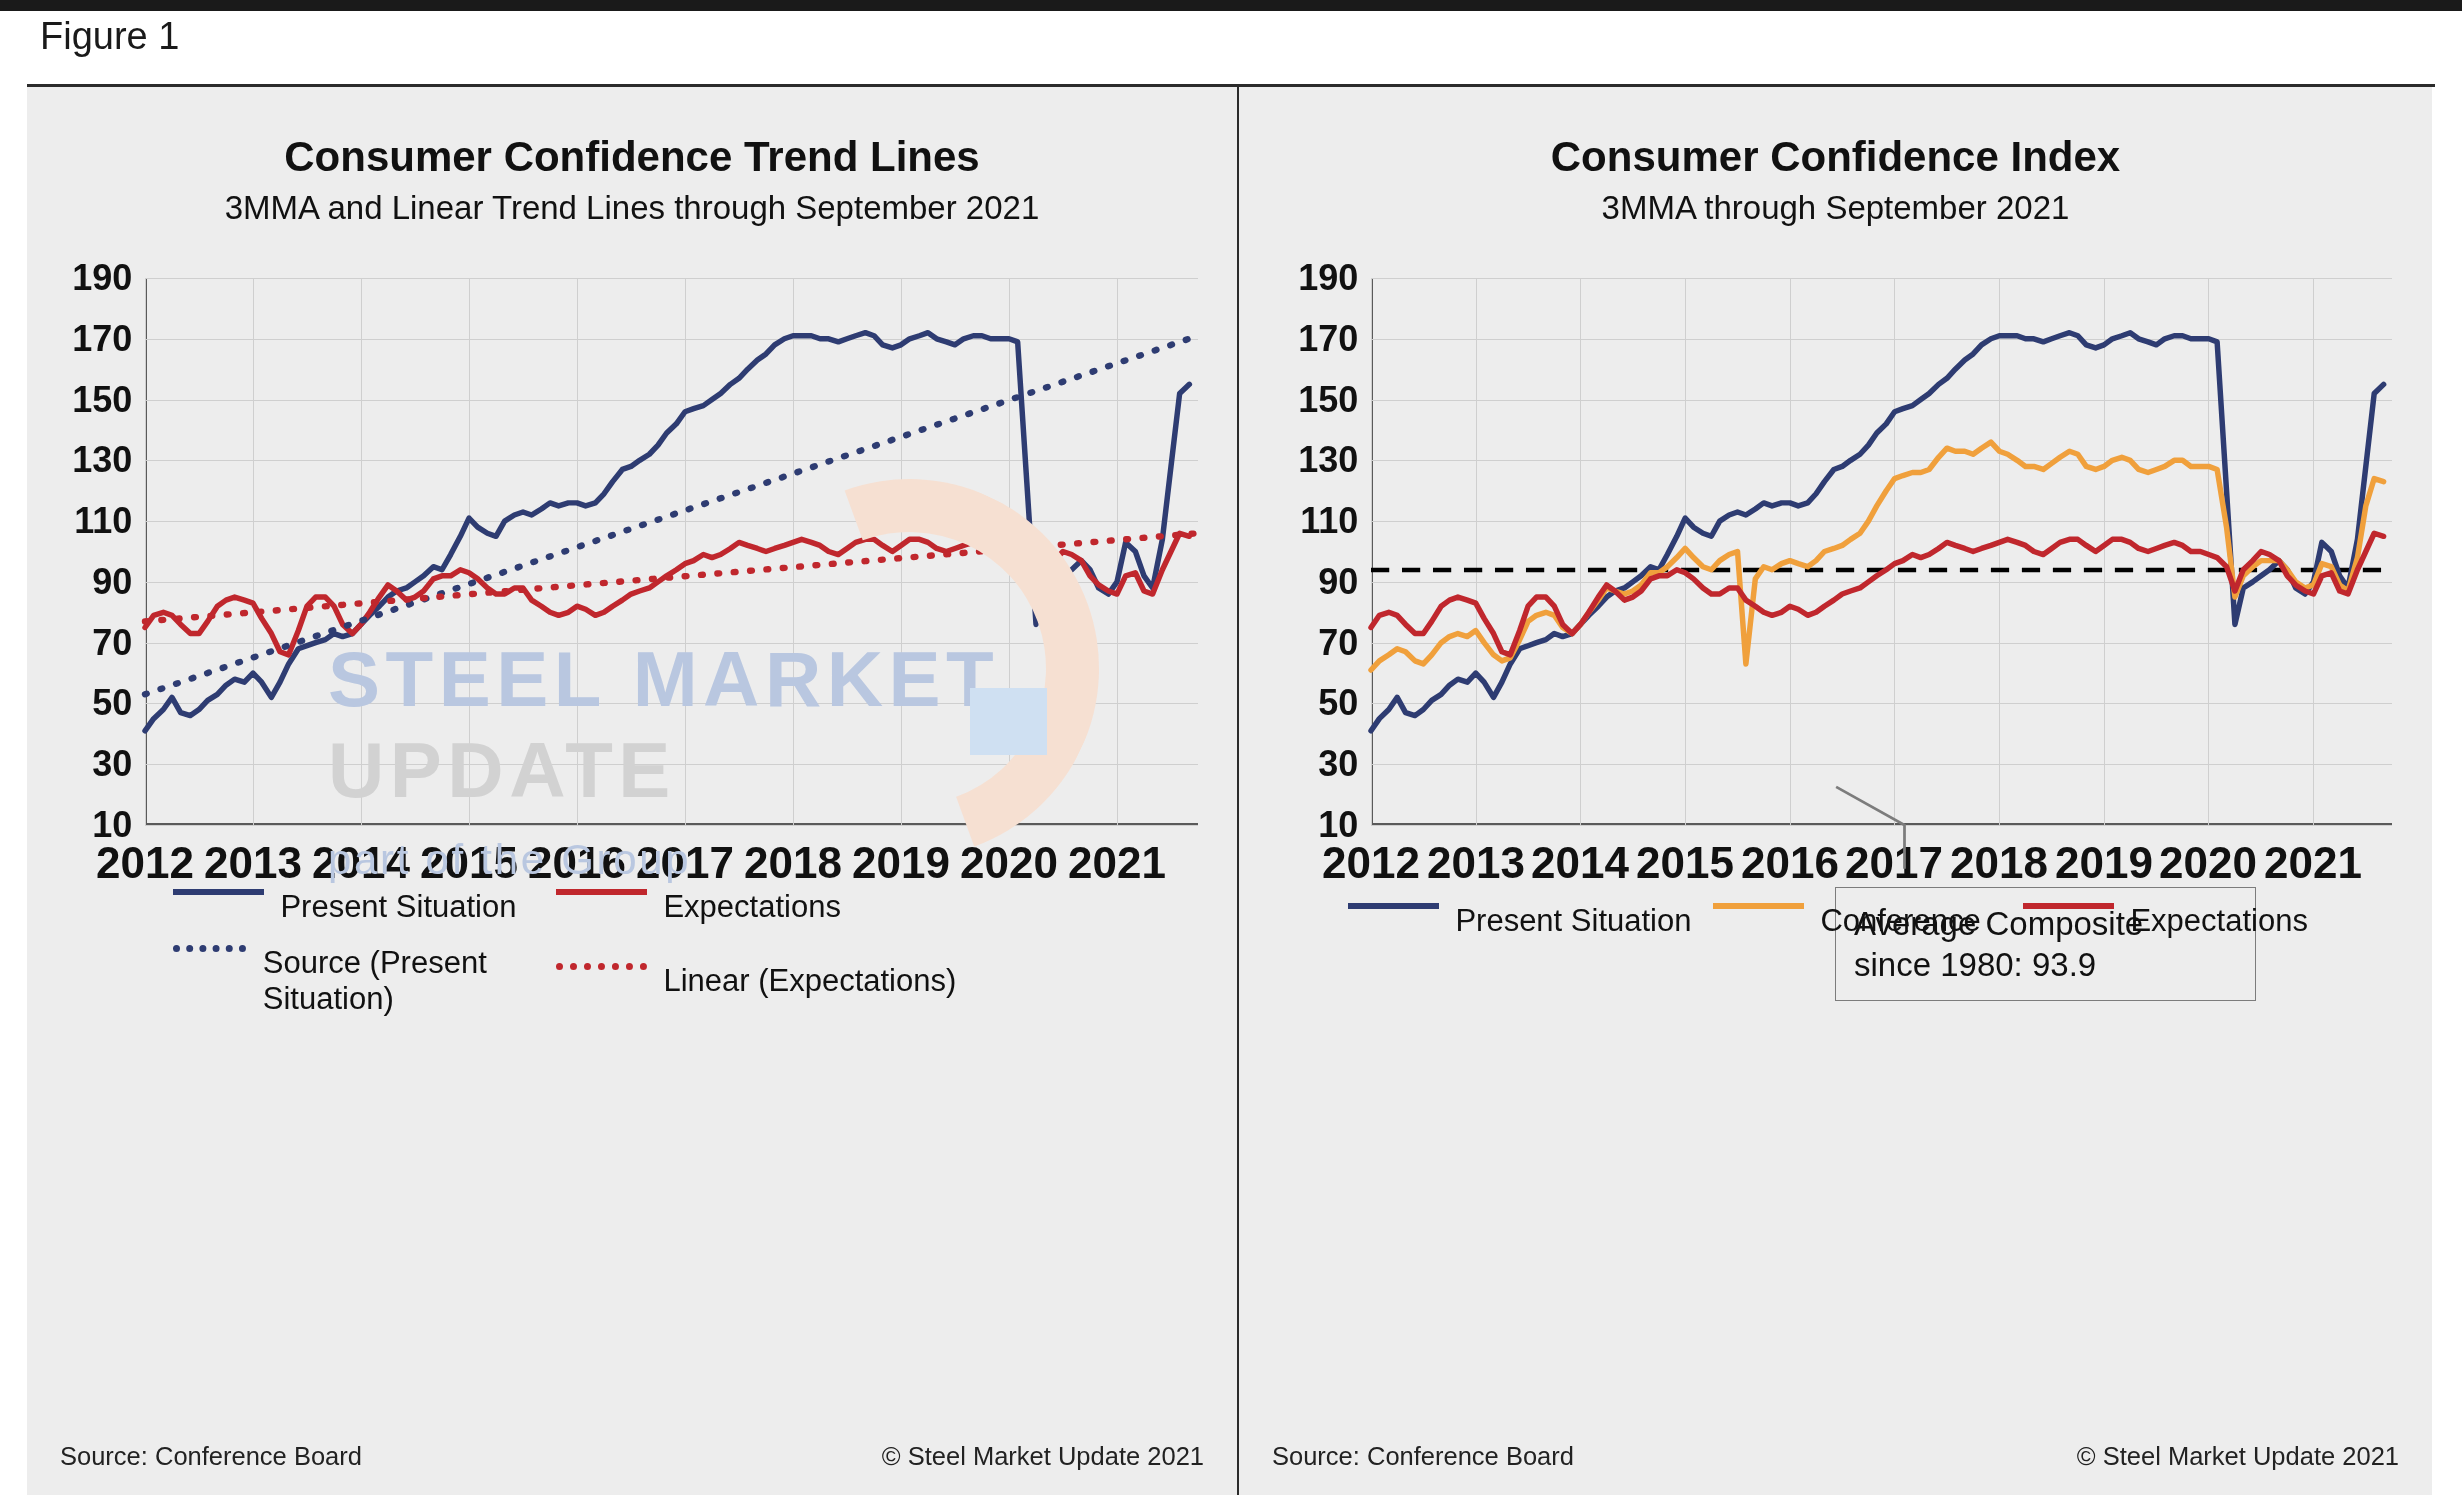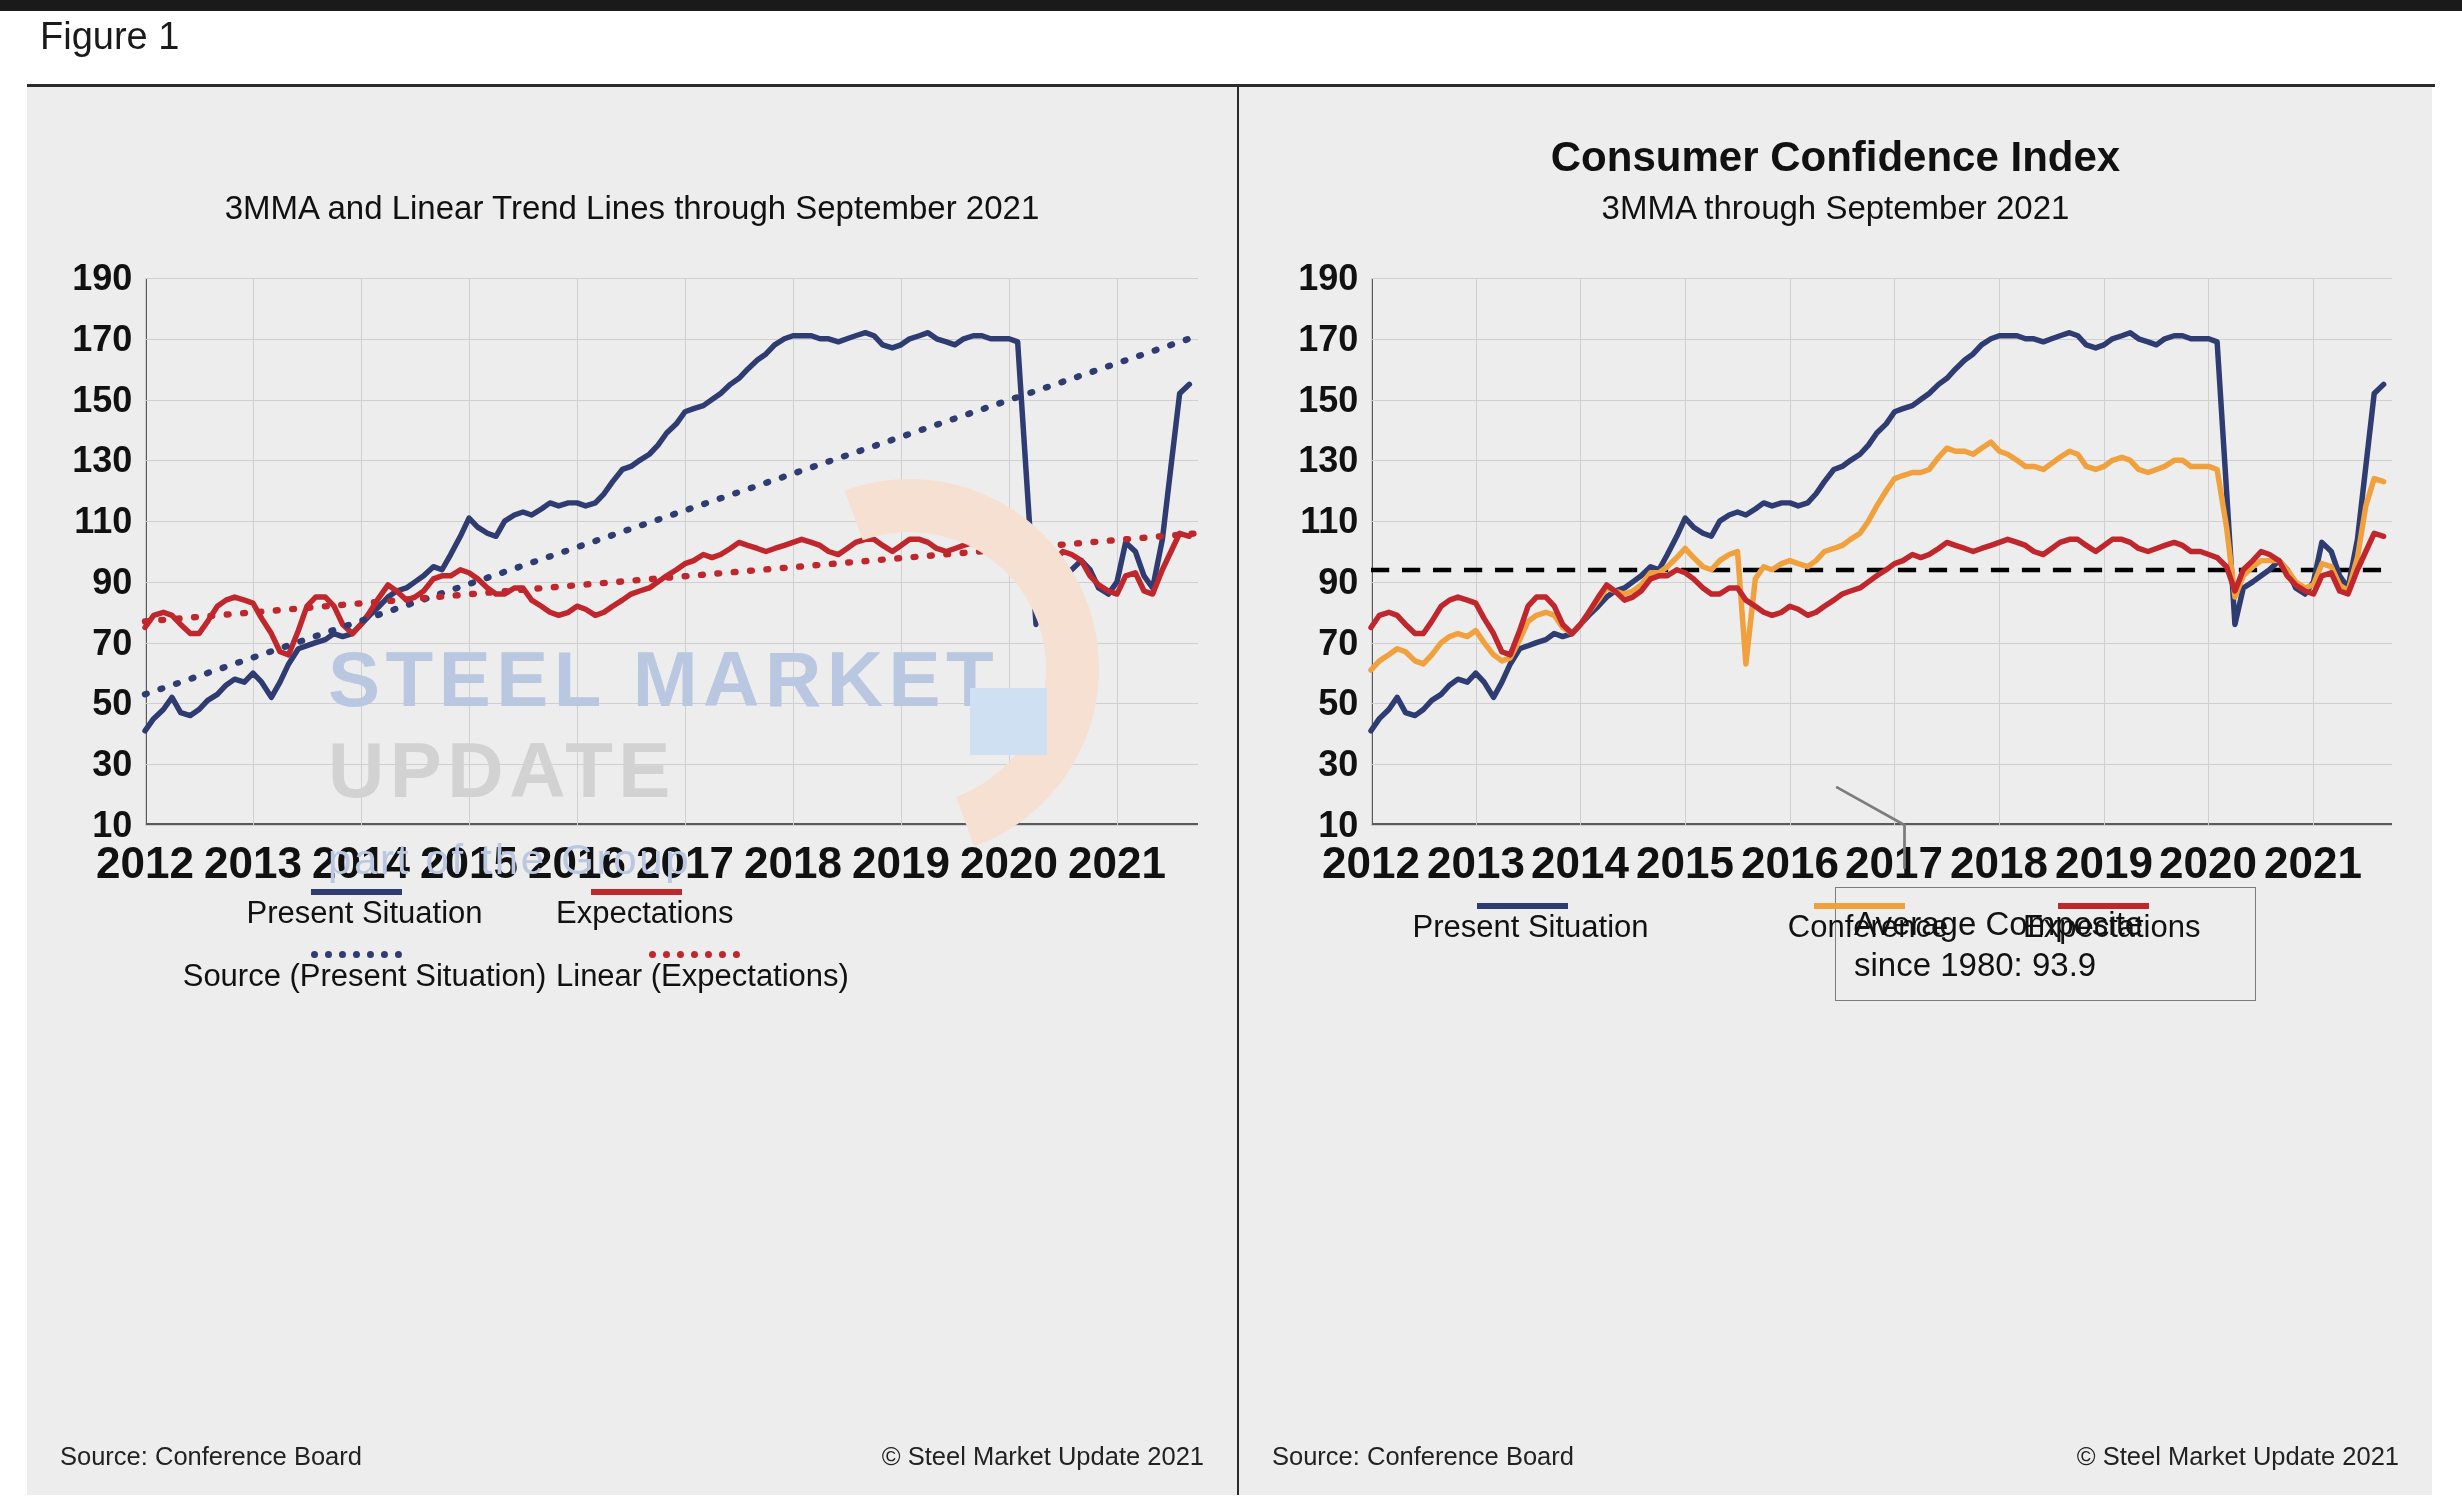--- a/index.html
+++ b/index.html
@@ -16,21 +16,21 @@
   .psub{position:absolute;left:0;right:0;top:102px;text-align:center;font-size:33px;color:#111;}
   .plot{position:absolute;}
   .plot .frame{position:absolute;left:0;top:0;right:0;bottom:0;border-left:2.7px solid #5a5a5a;border-bottom:2.7px solid #5a5a5a;}
   .gridline{position:absolute;left:0;right:0;height:0.9px;background:#cfcfcf;}
   .vgrid{position:absolute;top:0;bottom:0;width:0.9px;background:#cfcfcf;}
   .ylab{position:absolute;right:calc(100% + 12.8px);transform:translateY(-50%);font-size:36px;font-weight:bold;color:#111;white-space:nowrap;}
   .xlab{position:absolute;top:calc(100% + 12.8px);transform:translateX(-50%);font-size:44px;font-weight:bold;color:#111;white-space:nowrap;}
   svg.series{position:absolute;left:0;top:0;overflow:visible;}
   .legend{position:absolute;font-size:31px;color:#111;}
   .legend-row{display:flex;align-items:center;}
-  .legend-item{display:flex;align-items:center;flex-direction:column;}
+  .legend-item{display:flex;align-items:flex-start;}
   .swatch{display:inline-block;width:91px;height:0;border-top-width:6.4px;border-top-style:solid;margin-right:16.4px;}
   .swatch.dot{border-top-style:dotted;border-top-width:7.3px;}
   .src{position:absolute;bottom:24px;left:33px;font-size:25.5px;color:#222;}
   .copy{position:absolute;bottom:24px;right:33px;font-size:25.5px;color:#222;}
   .callout{position:absolute;background:#ededed;border:1.8px solid #7c7c7c;padding:14.6px 18px;font-size:33px;color:#111;line-height:1.25;}
   .wm{position:absolute;left:301px;top:547px;width:893px;pointer-events:none;}
   .wm1{font-size:78px;font-weight:bold;letter-spacing:5.5px;}
   .wm2{font-size:42px;letter-spacing:2.7px;margin-top:20px;}
   .wm-blue{color:#b9c7e0;}
   .wm-gray{color:#d2d2d2;}
@@ -41,20 +41,21 @@
 <body>
 
 <div id="page">
   <div class="topbar"></div>
   <div class="figlabel">Figure 1</div>
   <div class="figrule"></div>
 
   <div class="panels">
 
     <div class="panel left">
+      <div class="ptitle">Consumer Confidence Trend Lines</div>
       <div class="psub">3MMA and Linear Trend Lines through September 2021</div>
 
       <div class="plot" id="plotL" style="left:118px;top:191px;width:1053px;height:547px;">
         <div class="frame"></div>
         <div id="gridL">
             <div class="gridline" style="top: 547px;"></div>
             <div class="ylab" style="top: 547px;">10</div>
             <div class="gridline" style="top: 486px;"></div>
             <div class="ylab" style="top: 486px;">30</div>
             <div class="gridline" style="top: 425px;"></div>

